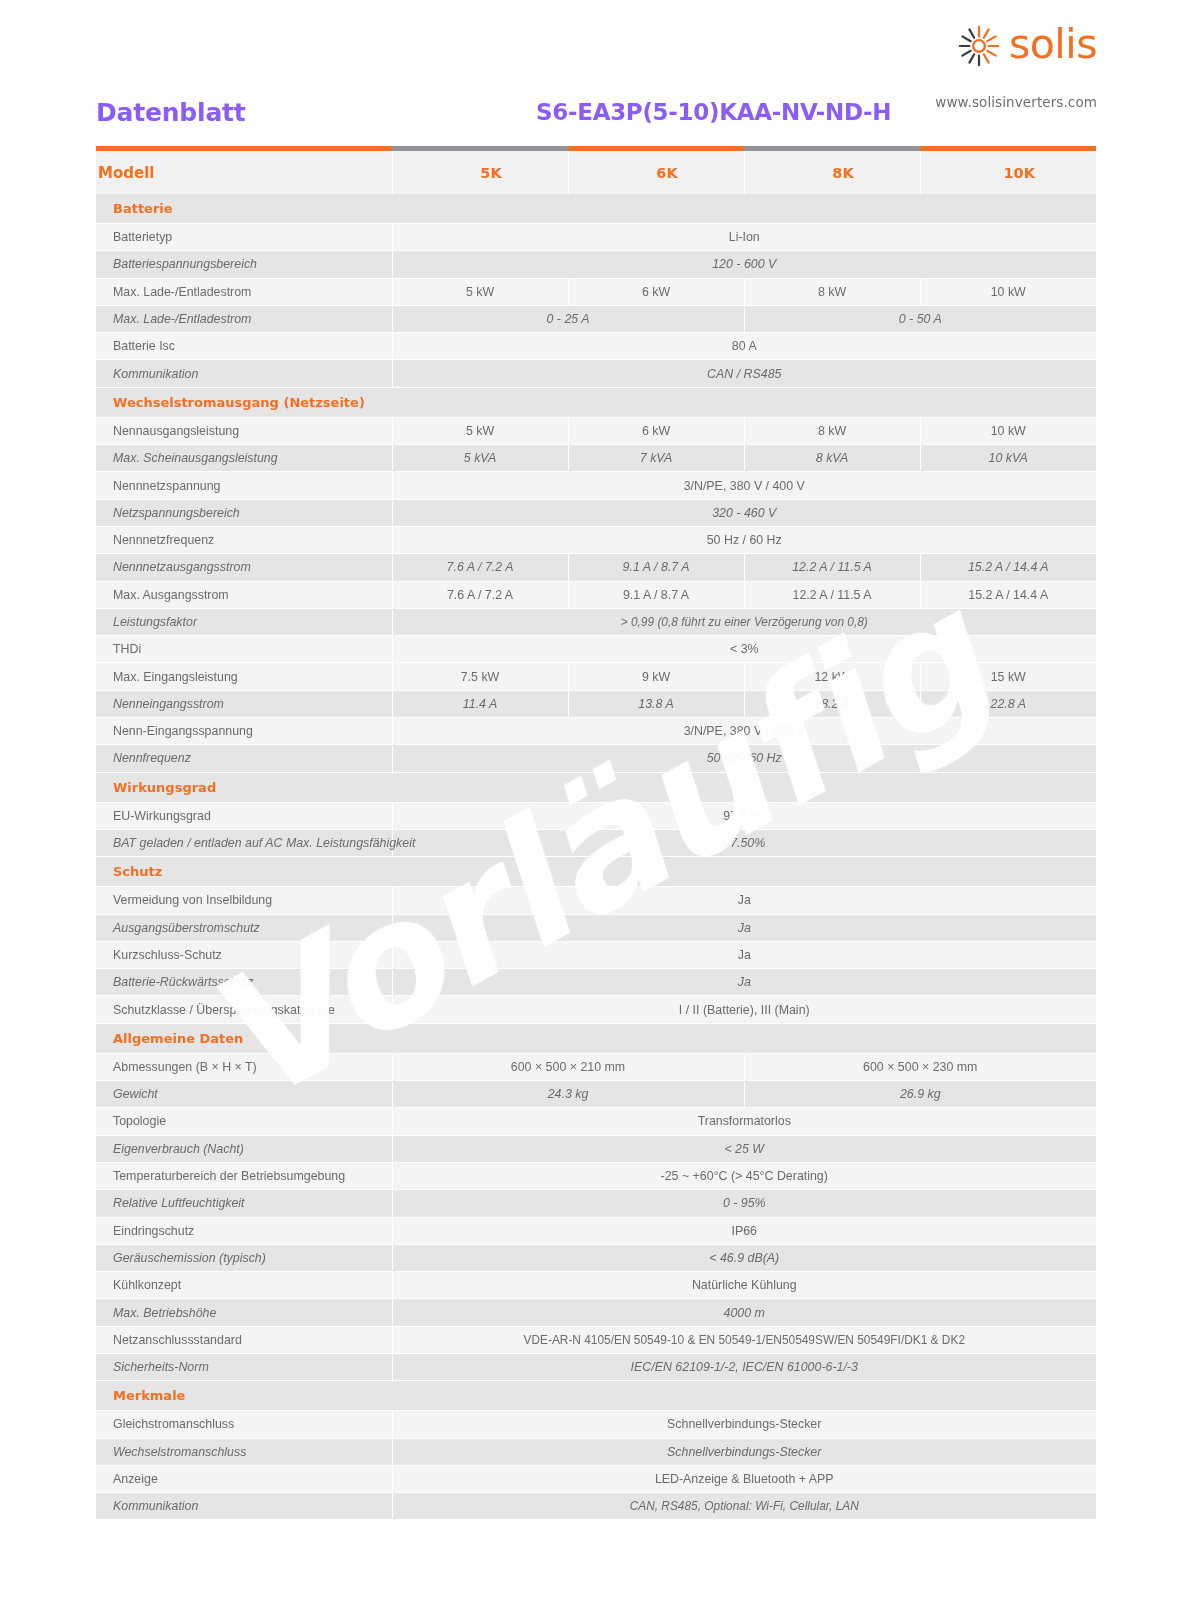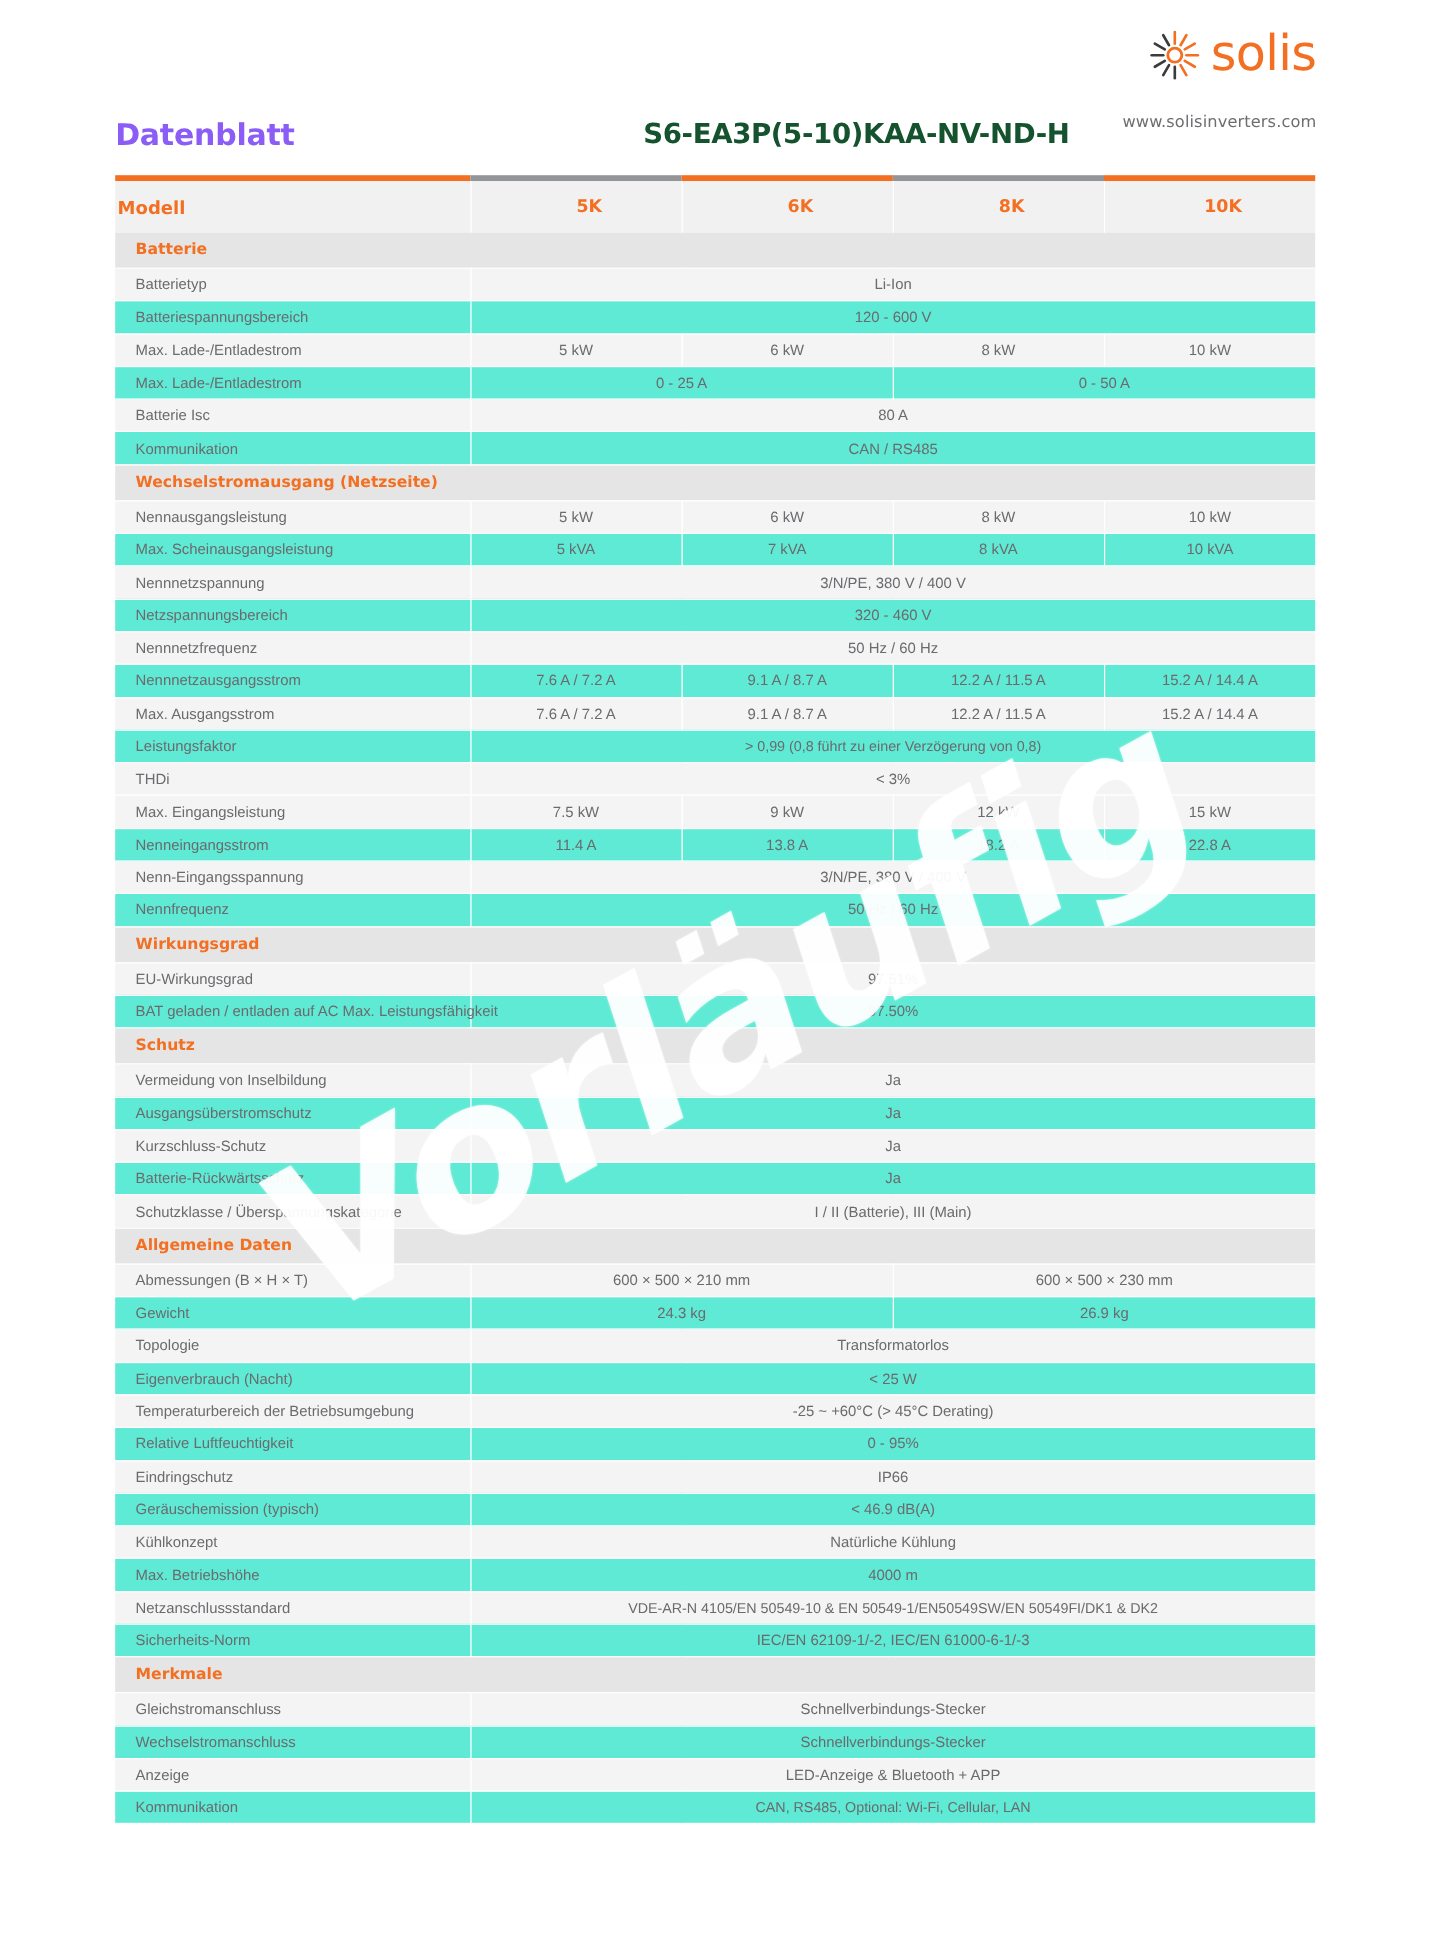--- a/index.html
+++ b/index.html
@@ -74,21 +74,21 @@
     color: #8b5cf6;
     font-family: "DejaVu Sans", sans-serif;
     letter-spacing: -0.2px;
   }
   .model-title {
     position: absolute;
     left: 440px;
     top: 1px;
     font-size: 23px;
     font-weight: bold;
-    color: #14532d;
+    color: #8b5cf6;
     font-family: "DejaVu Sans", sans-serif;
     letter-spacing: -0.3px;
   }
 
   
   .spec-table {
     position: absolute;
     top: 146px;
     left: 96px;
     width: 1000px;
@@ -145,21 +145,21 @@
   }
 
   
   tr.data-row td {
     background: #f4f4f4;
     border-bottom: 1px solid #ffffff;
     border-right: 1px solid #ffffff;
     color: #6a6b6e;
     font-size: 12.4px;
   }
-  tr.data-row.alt td { background: #5eead4; }
+  tr.data-row.alt td { background: #e5e5e5; font-style: italic; }
   tr.data-row td:last-child { border-right: 0; }
 
   td.lbl {
     padding-left: 17px;
     text-align: left;
     white-space: nowrap;
   }
   td.val {
     text-align: center;
     white-space: nowrap;

